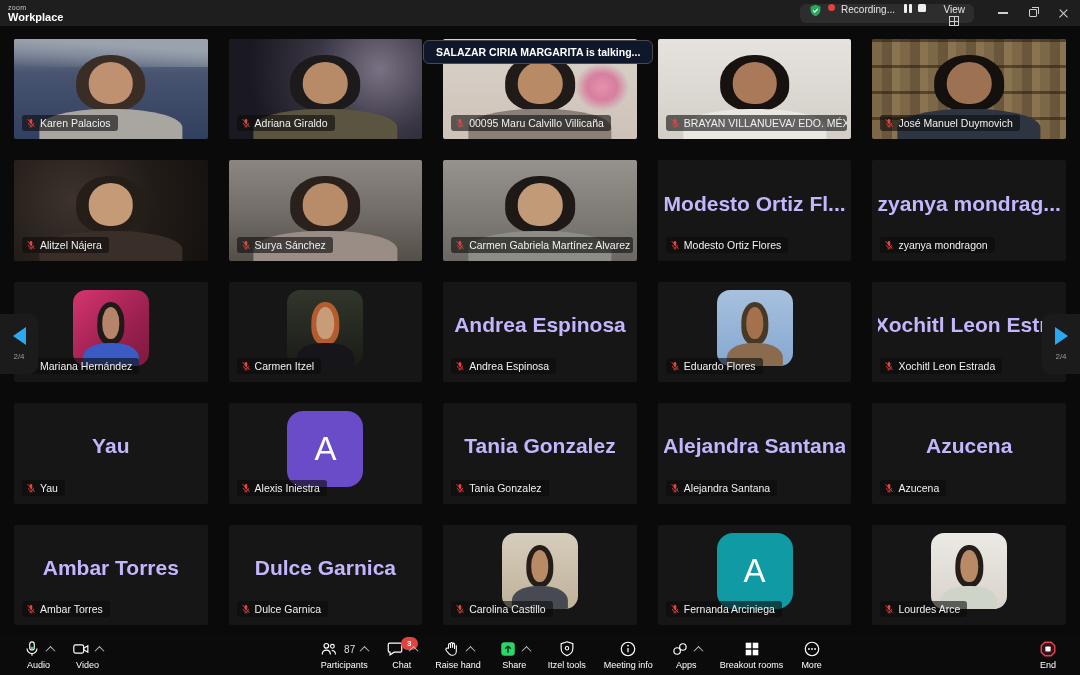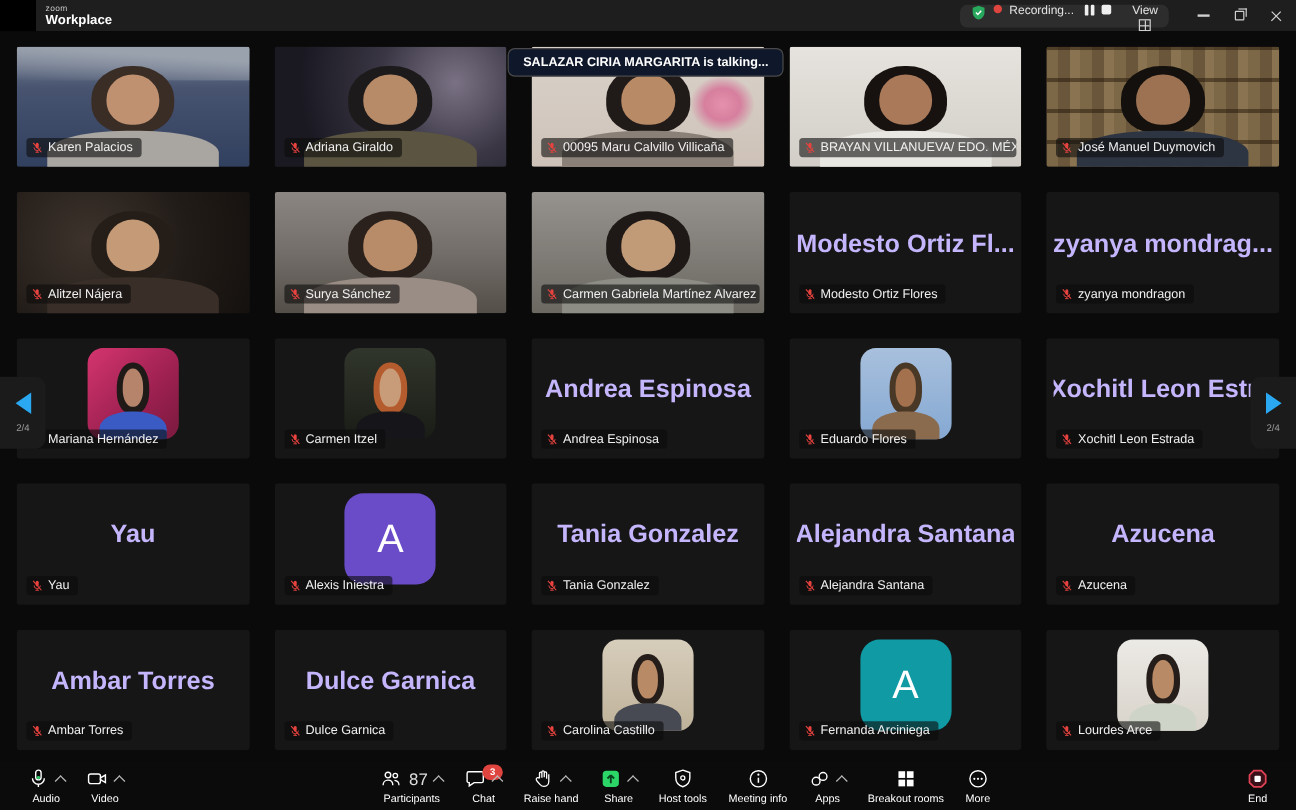--- a/index.html
+++ b/index.html
@@ -1,19 +1,19 @@
 <!DOCTYPE html>
 <html><head>
 <meta charset="utf-8">
 <style>
   html,body{margin:0;padding:0;background:#000;}
   body{width:1080px;height:675px;overflow:hidden;font-family:"Liberation Sans",sans-serif;-webkit-font-smoothing:antialiased;position:relative;}
 
   
-  .titlebar{height:26px;background:#1e1e1e;position:relative;display:flex;align-items:center;margin-left:30px;}
+  .titlebar{height:26px;background:#1e1e1e;position:relative;display:flex;align-items:center;}
   .logo{padding-left:8px;display:flex;flex-direction:column;justify-content:center;line-height:1;}
   .logo .z{font-size:7px;color:#c9c9c9;letter-spacing:.3px;}
   .logo .w{font-size:11px;color:#fff;font-weight:700;margin-top:1px;}
   .tb-right{position:absolute;right:2px;top:0;height:100%;display:flex;align-items:center;}
   .rec-pill{background:#2d2d2d;border-radius:6px;height:19px;display:flex;align-items:flex-start;padding:0 9px;gap:6px;margin-right:14px;}
   .rec-pill .txt{font-size:10px;color:#e3e3e3;}
   .dot-rec{width:7px;height:7px;border-radius:50%;background:#e0443e;}
   .ic-pause{display:flex;gap:2.5px;margin-left:3px;}
   .ic-pause i{width:2.5px;height:9px;background:#efefef;border-radius:1px;}
   .ic-stop{width:8px;height:8px;background:#efefef;border-radius:1.5px;}
@@ -101,21 +101,21 @@
   .tri-right{width:0;height:0;border:9px solid transparent;border-right:0;border-left:13px solid #2aa9f2;}
 
   
   .toolbar{height:40px;background:#0b0b0b;display:flex;align-items:stretch;padding:0 14px;position:relative;}
   .sp{flex:1;}
   .t-item{display:flex;flex-direction:column;align-items:center;justify-content:center;gap:2px;color:#fff;padding:0 9px;position:relative;cursor:default;}
   .t-item .lbl{font-size:9px;color:#fff;white-space:nowrap;}
   .t-top{display:flex;align-items:center;gap:6px;height:18px;}
   .t-top svg{width:18px;height:18px;display:block;}
   .caret{width:6px;height:6px;border-left:1.6px solid #bbb;border-top:1.6px solid #bbb;transform:rotate(45deg) translate(1px,1px);}
-  .count{font-size:14px;color:#ddd;text-align:center;}
+  .count{font-size:10px;color:#ddd;text-align:center;}
   .badge{position:absolute;top:2px;left:calc(50% - 1px);background:#e0443e;color:#fff;font-size:8px;min-width:13px;height:13px;border-radius:7px;display:flex;align-items:center;justify-content:center;padding:0 2px;font-weight:700;}
 </style>
 </head>
 <body>
 
 <svg width="0" height="0" style="position:absolute">
   <defs>
     <symbol id="i-mic-off" viewBox="0 0 16 16">
       <rect x="6" y="1.5" width="4" height="7.5" rx="2" fill="currentColor"></rect>
       <path d="M3.8 7.8a4.2 4.2 0 0 0 8.4 0" fill="none" stroke="currentColor" stroke-width="1.2"></path>
@@ -602,21 +602,21 @@
         <span class="caret"></span>
       </span>
     <span class="lbl">Share</span>
   </div>
   <div class="t-item">
     <span class="t-top">
         <svg>
           <use href="#i-shield"></use>
         </svg>
       </span>
-    <span class="lbl">Host tools</span>
+    <span class="lbl">Itzel tools</span>
   </div>
   <div class="t-item">
     <span class="t-top">
         <svg>
           <use href="#i-info"></use>
         </svg>
       </span>
     <span class="lbl">Meeting info</span>
   </div>
   <div class="t-item">

